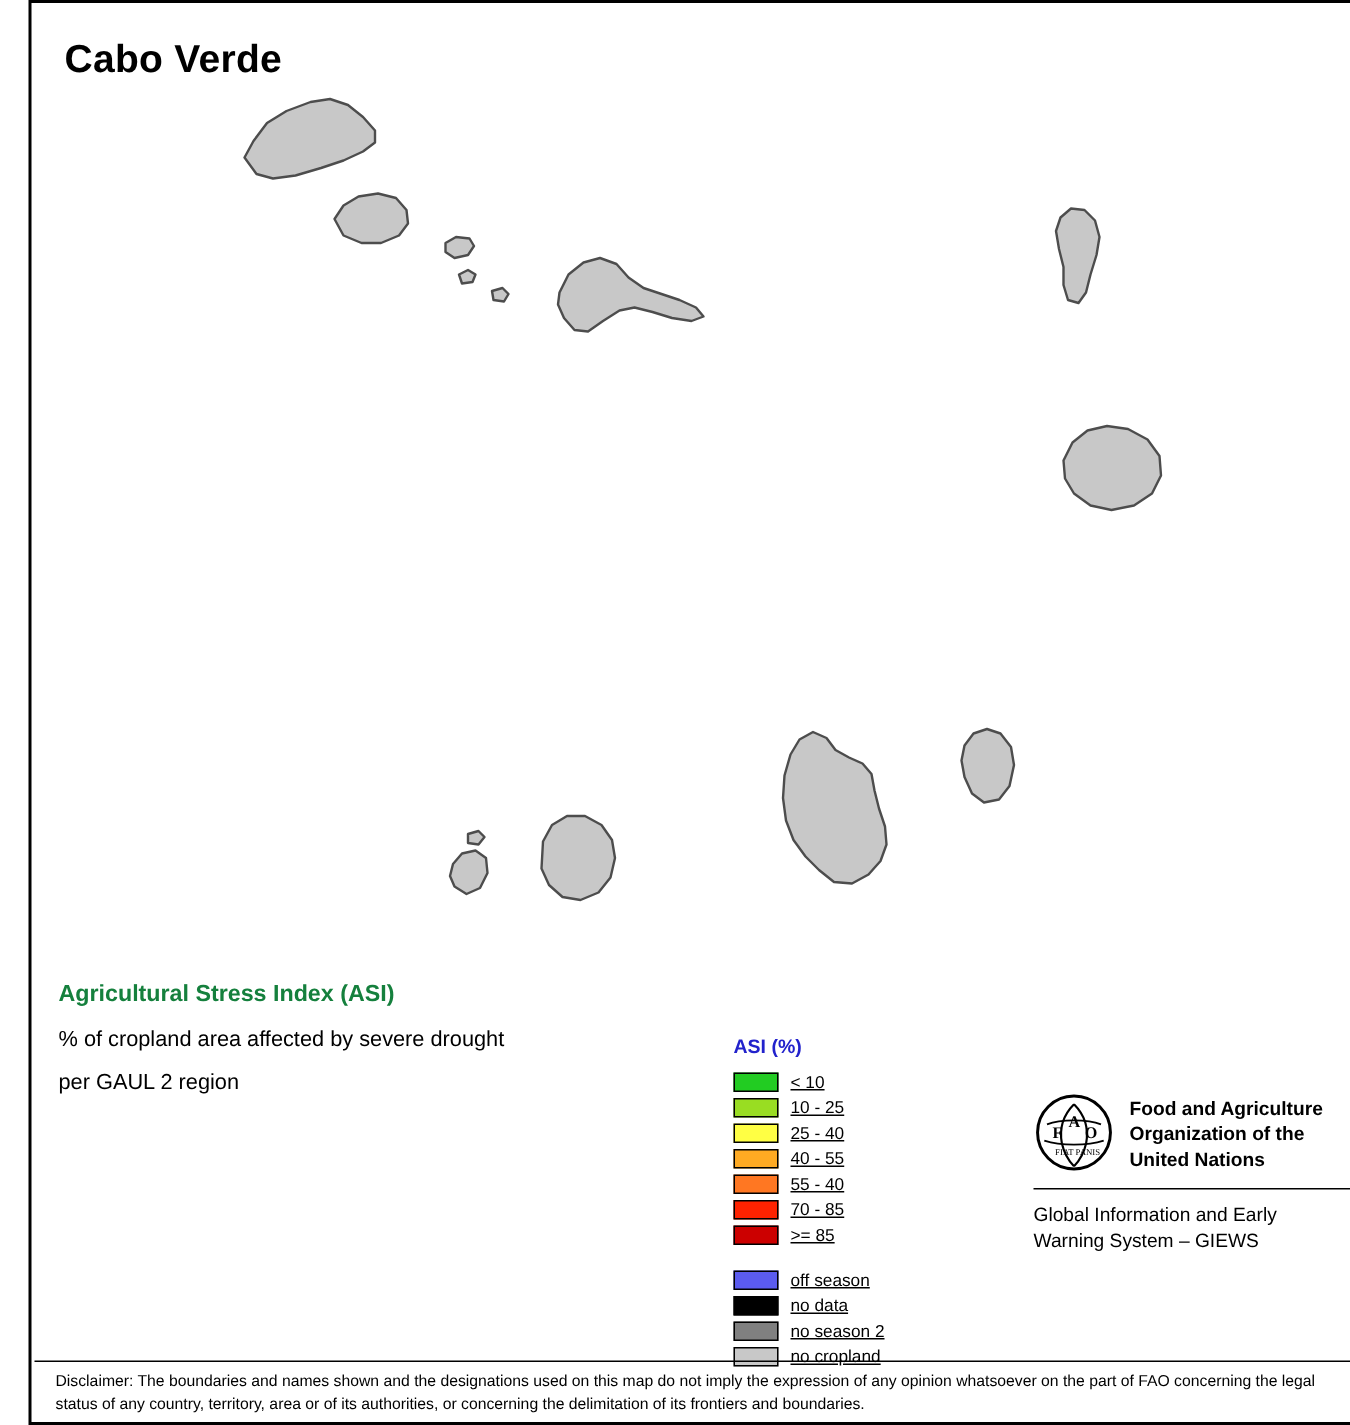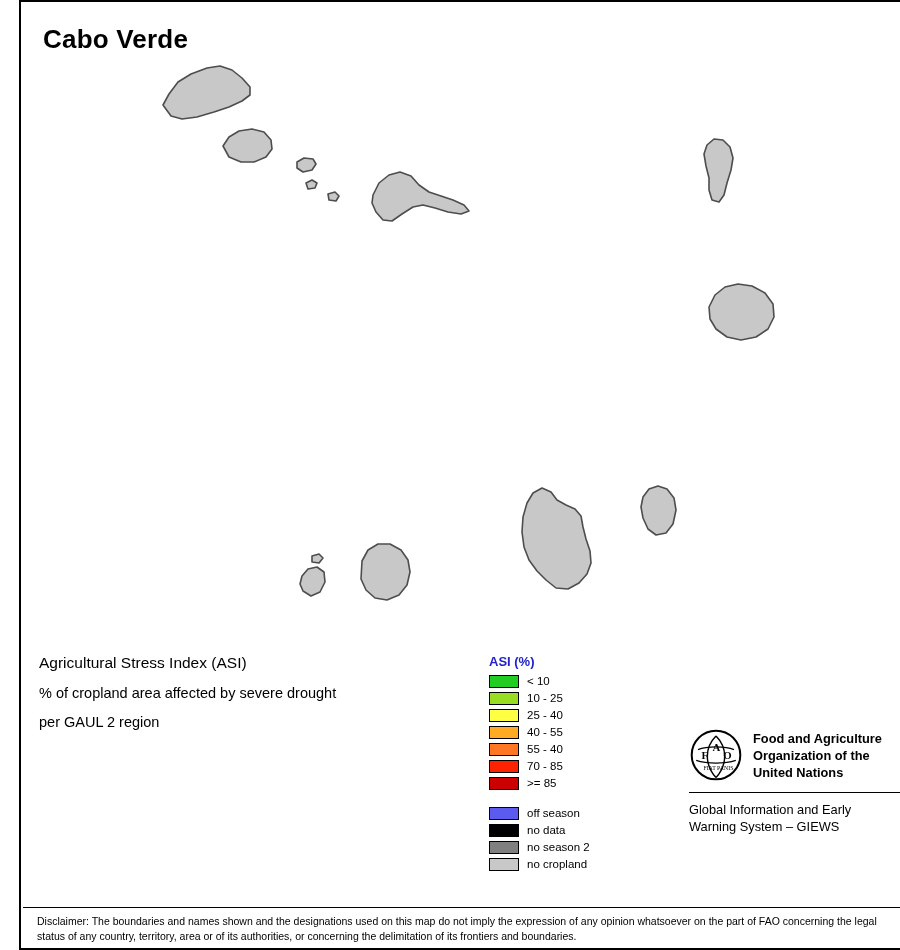--- a/index.html
+++ b/index.html
@@ -37,22 +37,22 @@
     height: 640px;
   }
   .legend-block {
     position: absolute;
     left: 18px;
     top: 652px;
     width: 430px;
   }
   .legend-block .head {
     font-size: 15.5px;
-    font-weight: normal;
-    color: #000000;
+    font-weight: bold;
+    color: #15803d;
     margin-bottom: 13px;
   }
   .legend-block .line {
     font-size: 14.5px;
     color: #000000;
     margin-bottom: 13px;
     white-space: pre;
   }
   .legend-block .line .lbl {
     display: inline-block;
@@ -64,33 +64,34 @@
     top: 834px;
   }
   .sensor-block .line {
     font-size: 14.5px;
     color: #000000;
     margin-bottom: 18px;
   }
   .asi-legend {
     position: absolute;
     left: 468px;
-    top: 652px;
+    top: 688px;
     width: 200px;
   }
   .asi-legend .asi-title {
     font-size: 13px;
     font-weight: bold;
     color: #2222cc;
     margin-bottom: 6px;
   }
   .asi-row {
     display: flex;
-    align-items: flex-start;
+    align-items: flex-end;
     height: 17px;
+    text-decoration: underline;
   }
   .asi-swatch {
     width: 30px;
     height: 13px;
     border: 1px solid #000000;
     box-sizing: border-box;
     margin-right: 8px;
     flex: 0 0 auto;
   }
   .asi-label {

